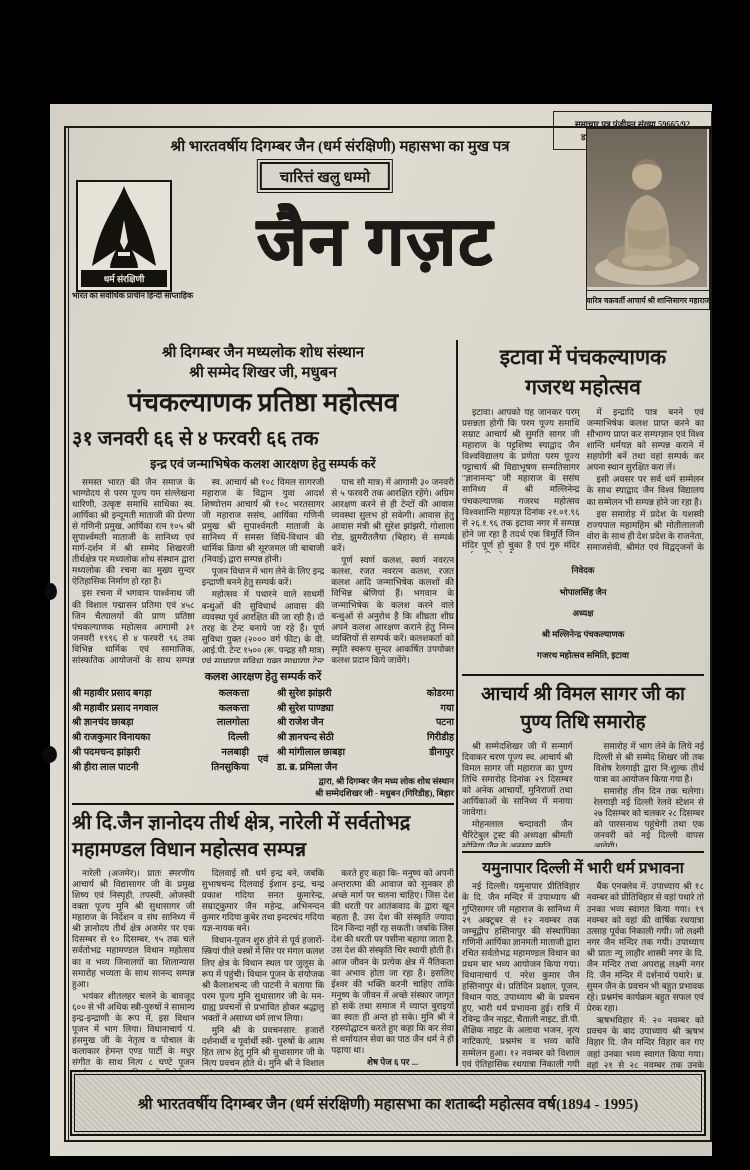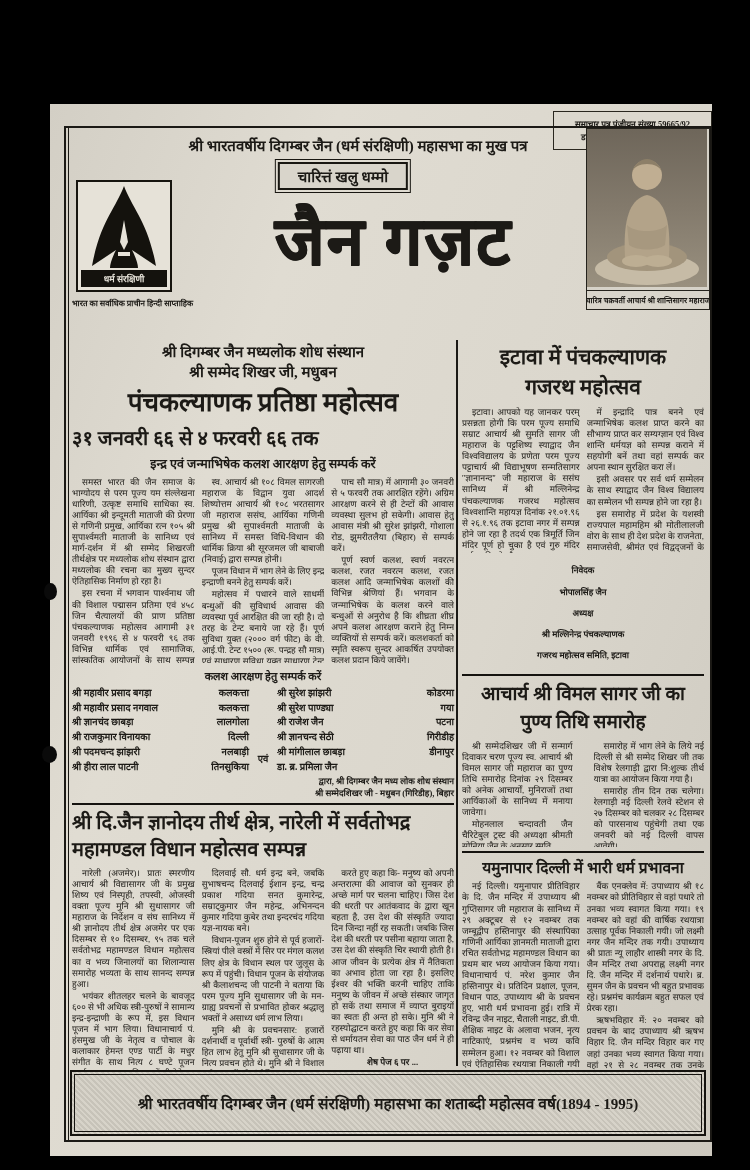--- a/index.html
+++ b/index.html
@@ -10,30 +10,30 @@
     background:linear-gradient(110deg,#d3cfc5,#e0dcd2 28%,#dbd7cd 60%,#cdc9bf);
     box-shadow:0 0 18px rgba(0,0,0,.9);}
   .hole{position:absolute;background:#0a0a0a;border-radius:50%;}
   
   .frame{position:absolute;left:64px;top:126px;width:644px;height:1012px;border:2px solid #1b1915;}
   .frame::before{content:'';position:absolute;left:2px;top:0;bottom:0;width:1px;background:#1b1915;}
   .regbox{position:absolute;left:553px;top:111px;width:157px;height:37px;border:1px solid #2a271f;
     display:flex;flex-direction:column;justify-content:center;align-items:center;background:#dcd8ce;}
   .regbox div{font-size:8.5px;font-weight:bold;line-height:1.5;white-space:nowrap;}
   
-  .masthead{position:absolute;left:0;top:0;width:518px;height:182px;padding-left:36px;}
+  .masthead{position:absolute;left:0;top:0;width:518px;height:182px;}
   .tagline{position:absolute;top:7px;left:40px;right:10px;text-align:center;font-size:15px;font-weight:bold;}
   .slogan{position:absolute;top:34px;left:50%;transform:translateX(-50%);border:2px solid #191712;
     outline:1px solid #191712;outline-offset:2px;padding:2px 18px;font-size:15px;font-weight:bold;
     white-space:nowrap;background:#d9d5cb;}
   .logo{position:absolute;left:10px;top:52px;width:96px;height:112px;}
   .bigtitle{position:absolute;left:104px;right:4px;top:52px;height:116px;display:flex;align-items:center;
     justify-content:center;font-size:67px;font-weight:900;letter-spacing:2px;white-space:nowrap;
     text-shadow:1px 0 #1c1a16,0 1px #1c1a16,1px 1px #1c1a16;}
-  .footnote{position:absolute;left:6px;bottom:2px;font-size:8px;font-weight:bold;}
+  .footnote{position:absolute;left:6px;bottom:10px;font-size:8px;font-weight:bold;}
   .photobox{position:absolute;left:520px;top:0;width:122px;height:180px;border:1px solid #24221c;
     background:#d6d2c8;}
   .photobox svg{display:block;}
   .photocap{position:absolute;left:0;right:0;bottom:0;height:18px;border-top:1px solid #24221c;
     font-size:7.6px;font-weight:bold;display:flex;align-items:center;justify-content:center;
     white-space:nowrap;overflow:hidden;background:#d9d5cb;}
   
   .datebar{position:absolute;left:0px;top:184px;width:644px;height:27px;background:#dcd8ce;
     border-top:1px solid #1b1915;border-bottom:1px solid #1b1915;padding:2px 2px;box-sizing:border-box;}
   .datebar-inner{background:#13110e;color:#efece3;height:100%;display:flex;align-items:center;

